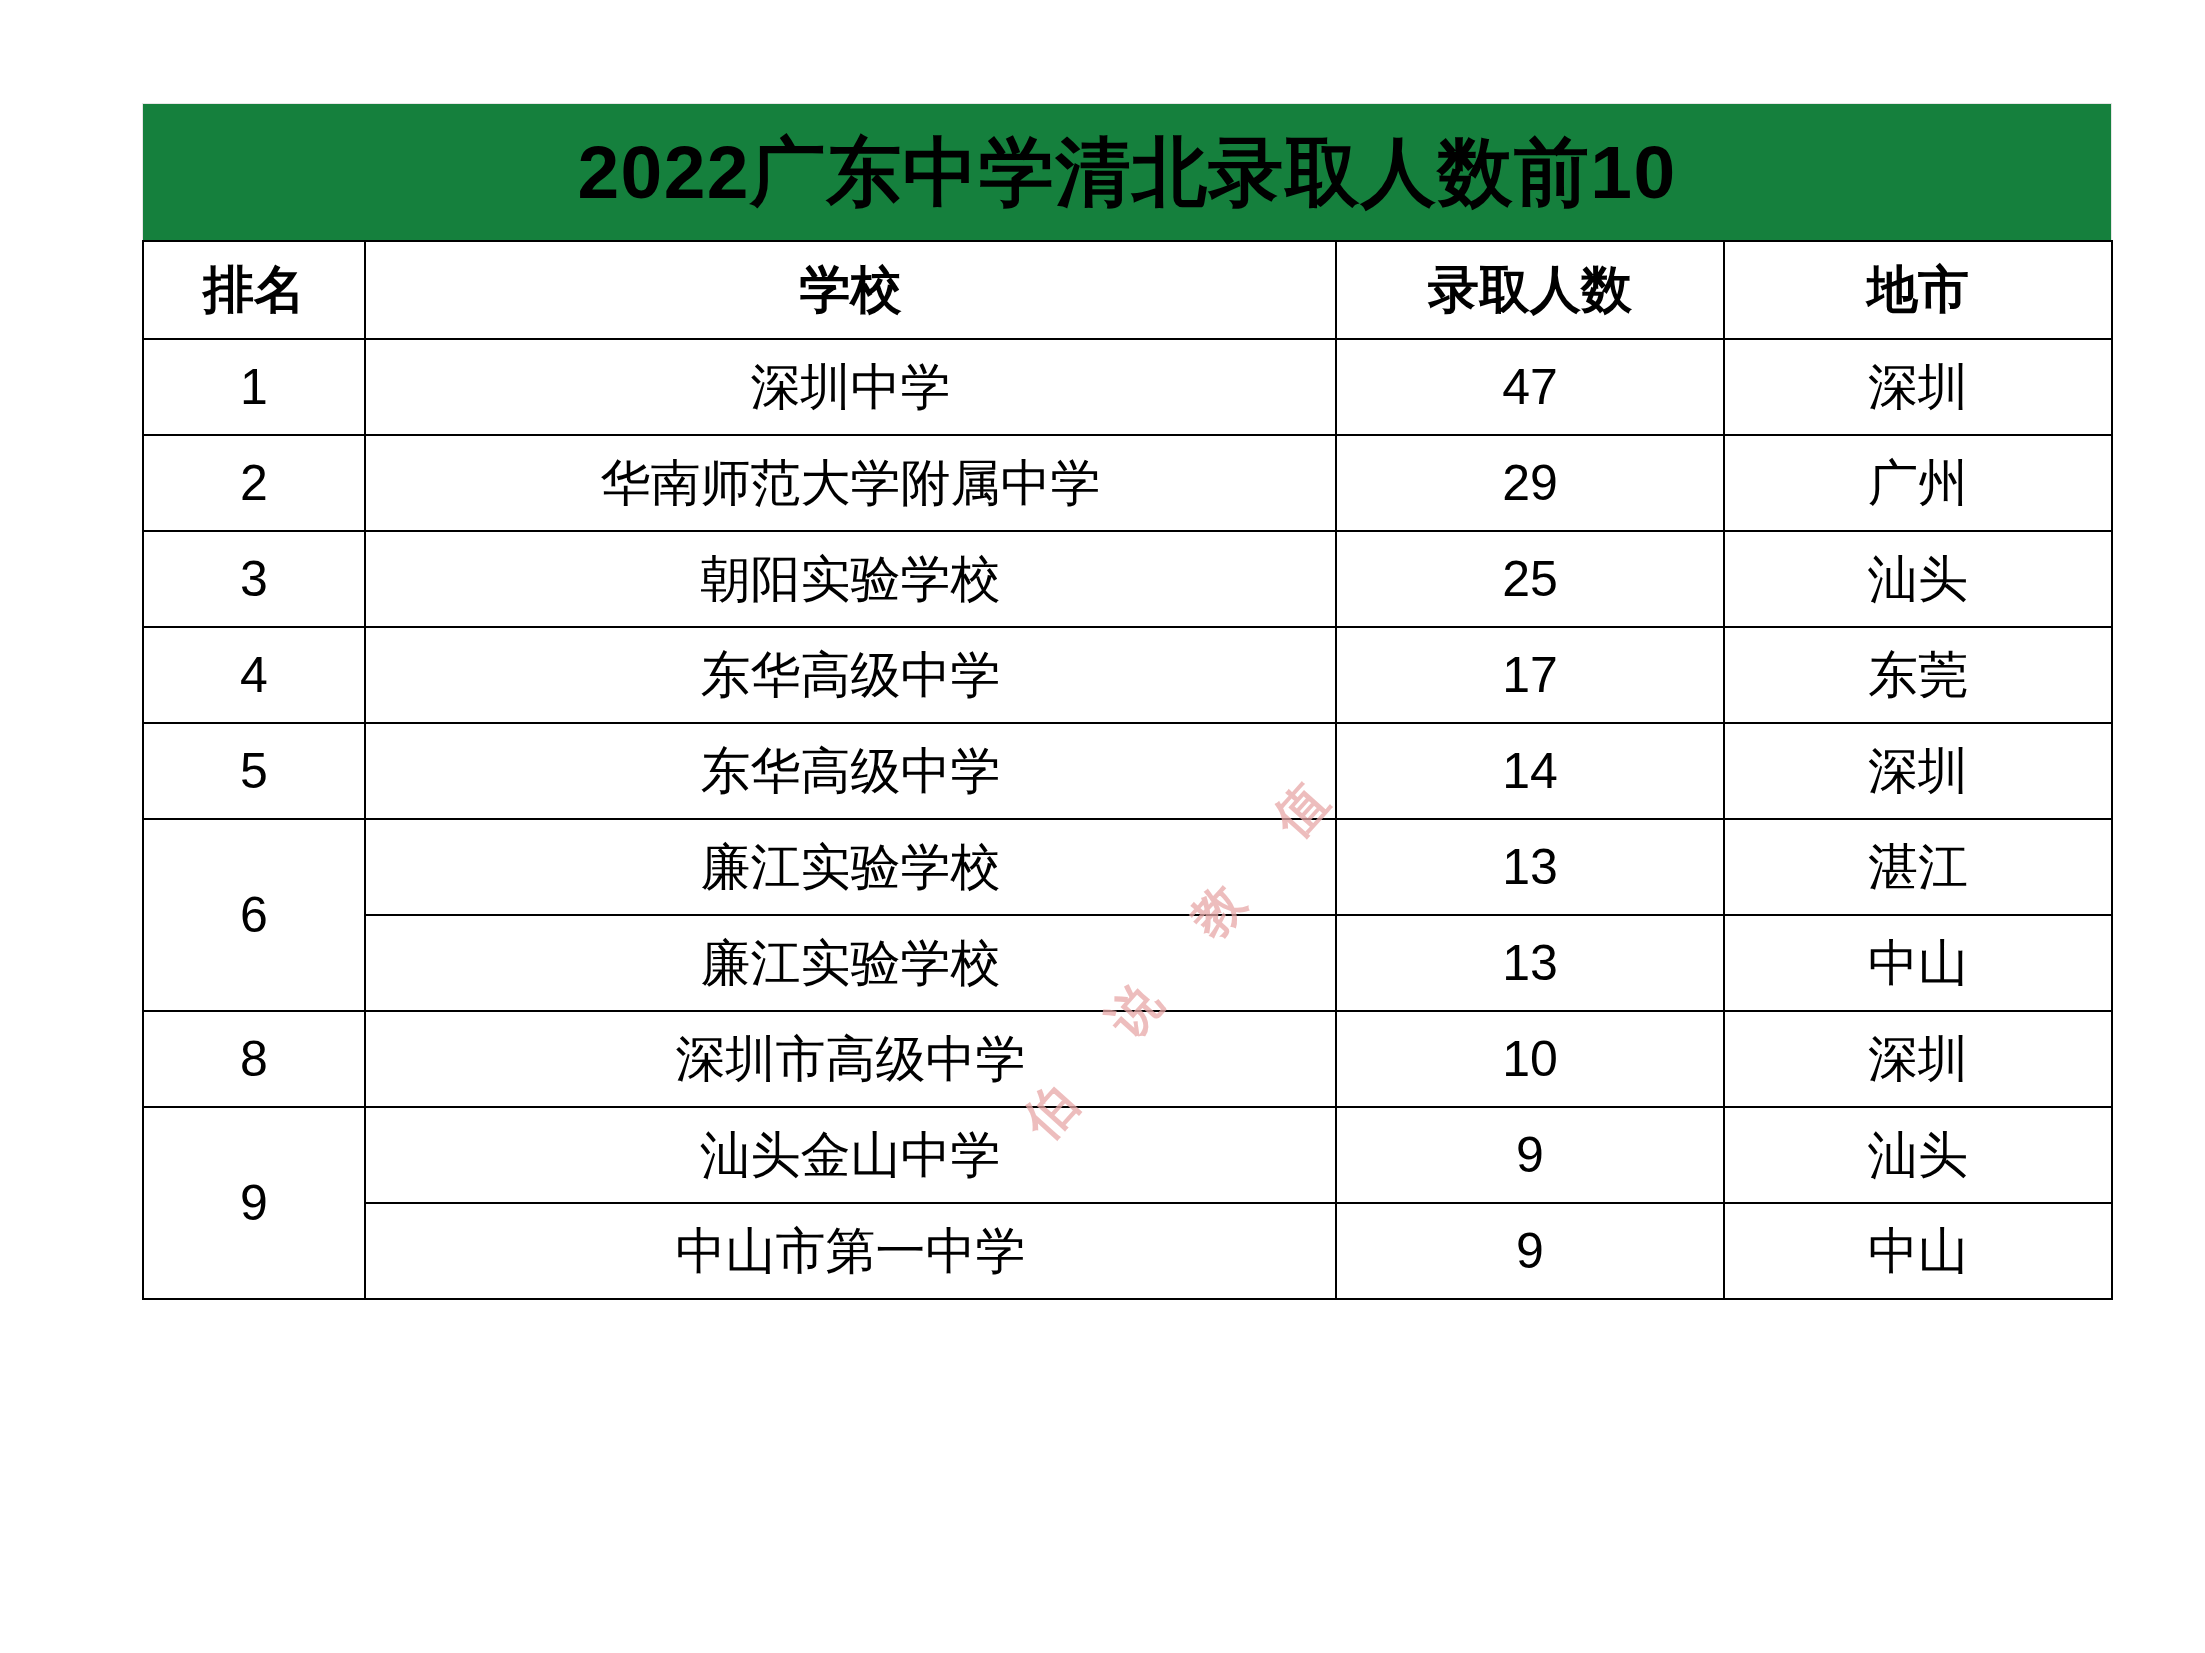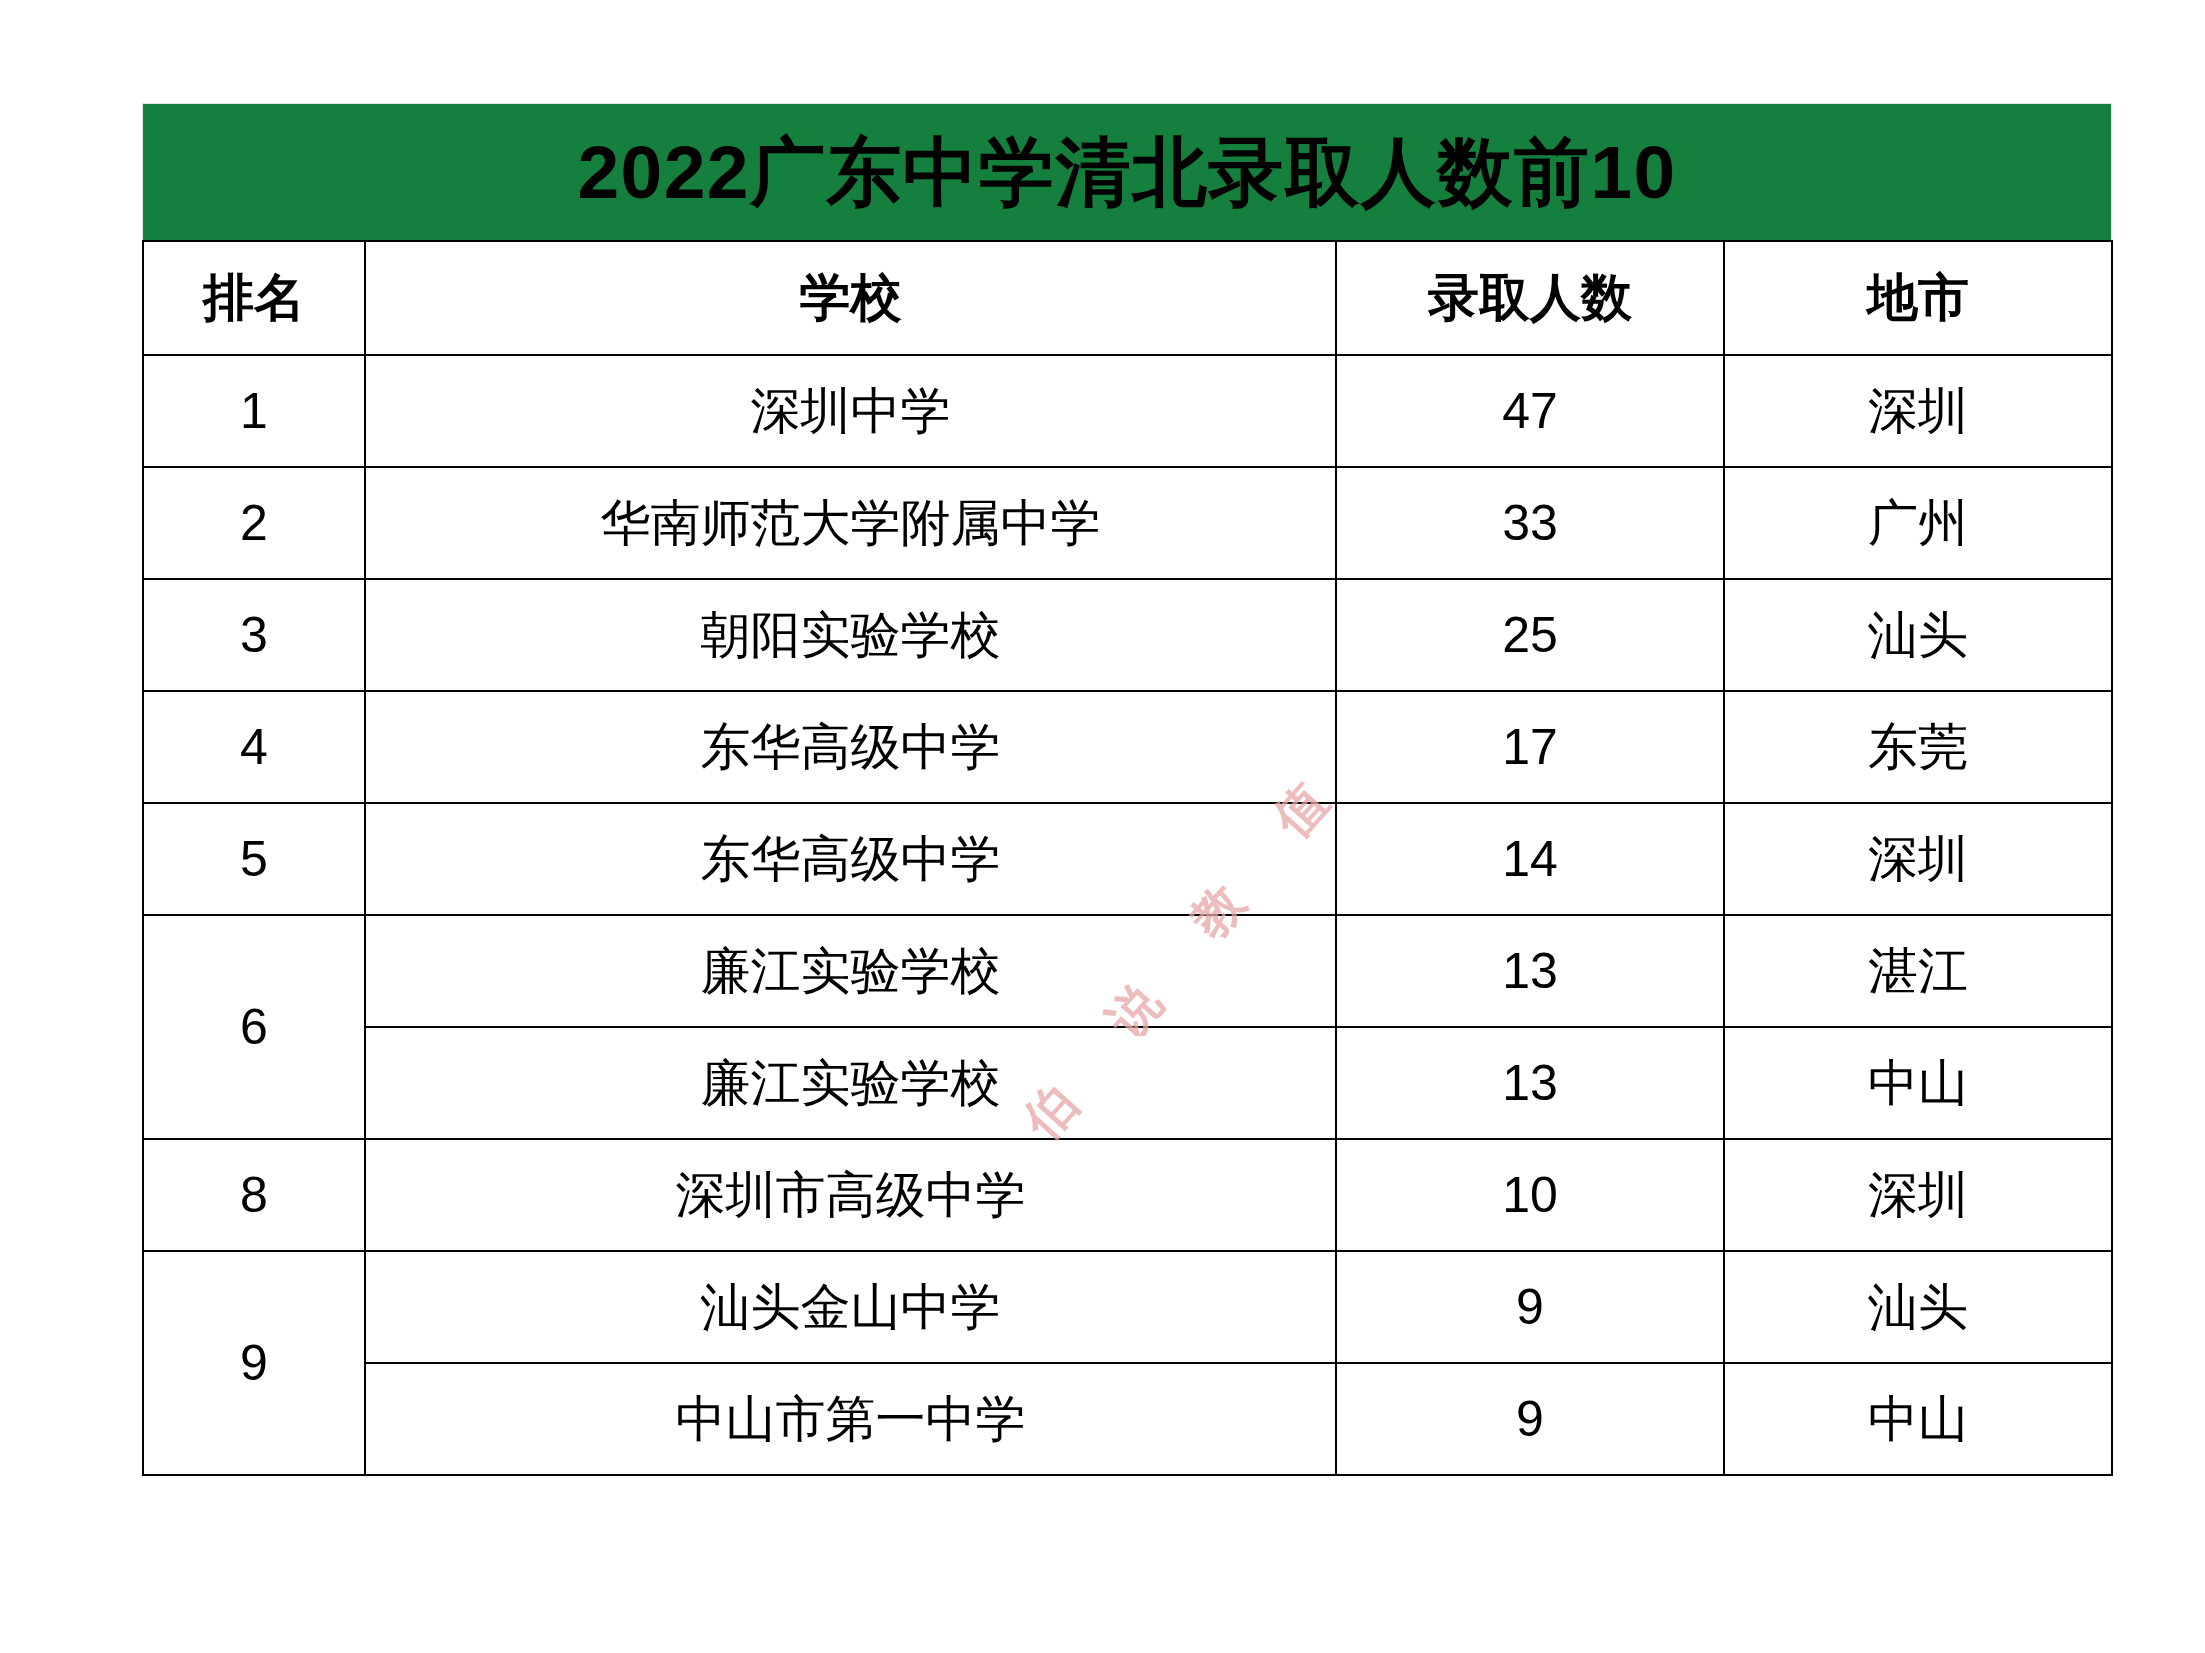--- a/index.html
+++ b/index.html
@@ -45,21 +45,21 @@
     table-layout: fixed;
     width: 1970px;
     background: #ffffff;
   }
   table.grid td {
     border: 2.1px solid #000000;
     text-align: center;
     vertical-align: middle;
     font-size: 50px;
     font-weight: normal;
-    padding: 16px;
+    padding: 8px;
     height: 78px;
     line-height: 1.05;
     background: transparent;
   }
   table.grid tr.header td {
     font-weight: bold;
     font-size: 51px;
     height: 80px;
   }
   .col-rank { width: 222px; }
@@ -118,21 +118,21 @@
       <tr>
         <td>1</td>
         <td>深圳中学</td>
         <td>47</td>
         <td>深圳</td>
       </tr>
 
       <tr>
         <td>2</td>
         <td>华南师范大学附属中学</td>
-        <td>33</td>
+        <td>29</td>
         <td>广州</td>
       </tr>
 
       <tr>
         <td>3</td>
         <td>朝阳实验学校</td>
         <td>25</td>
         <td>汕头</td>
       </tr>
 

